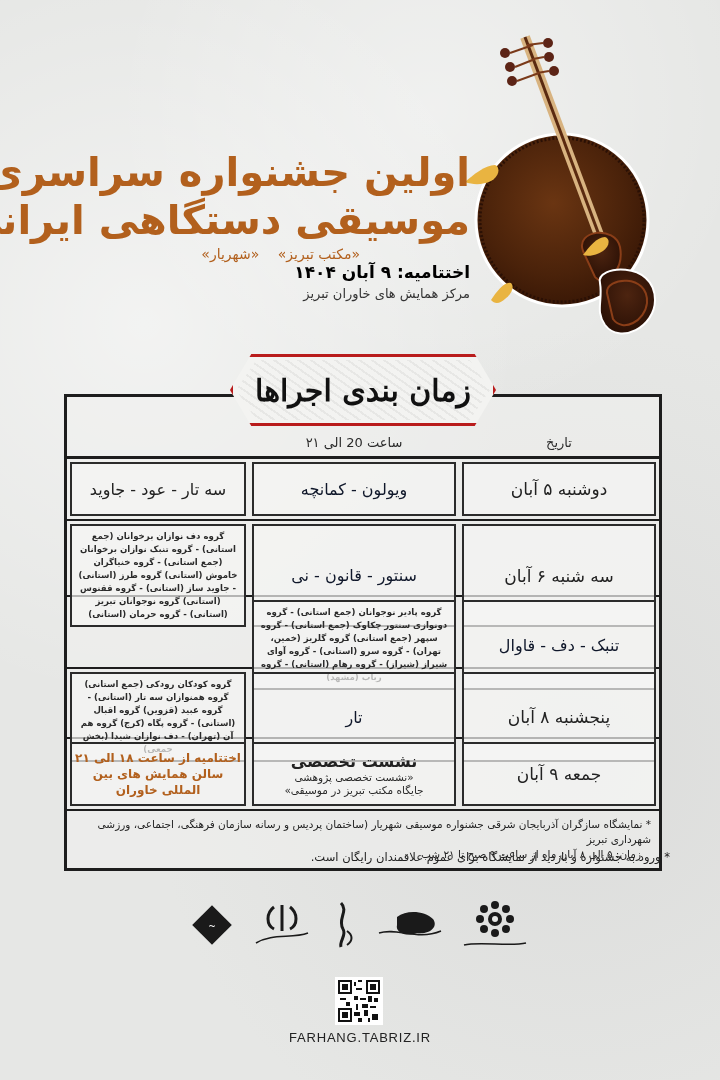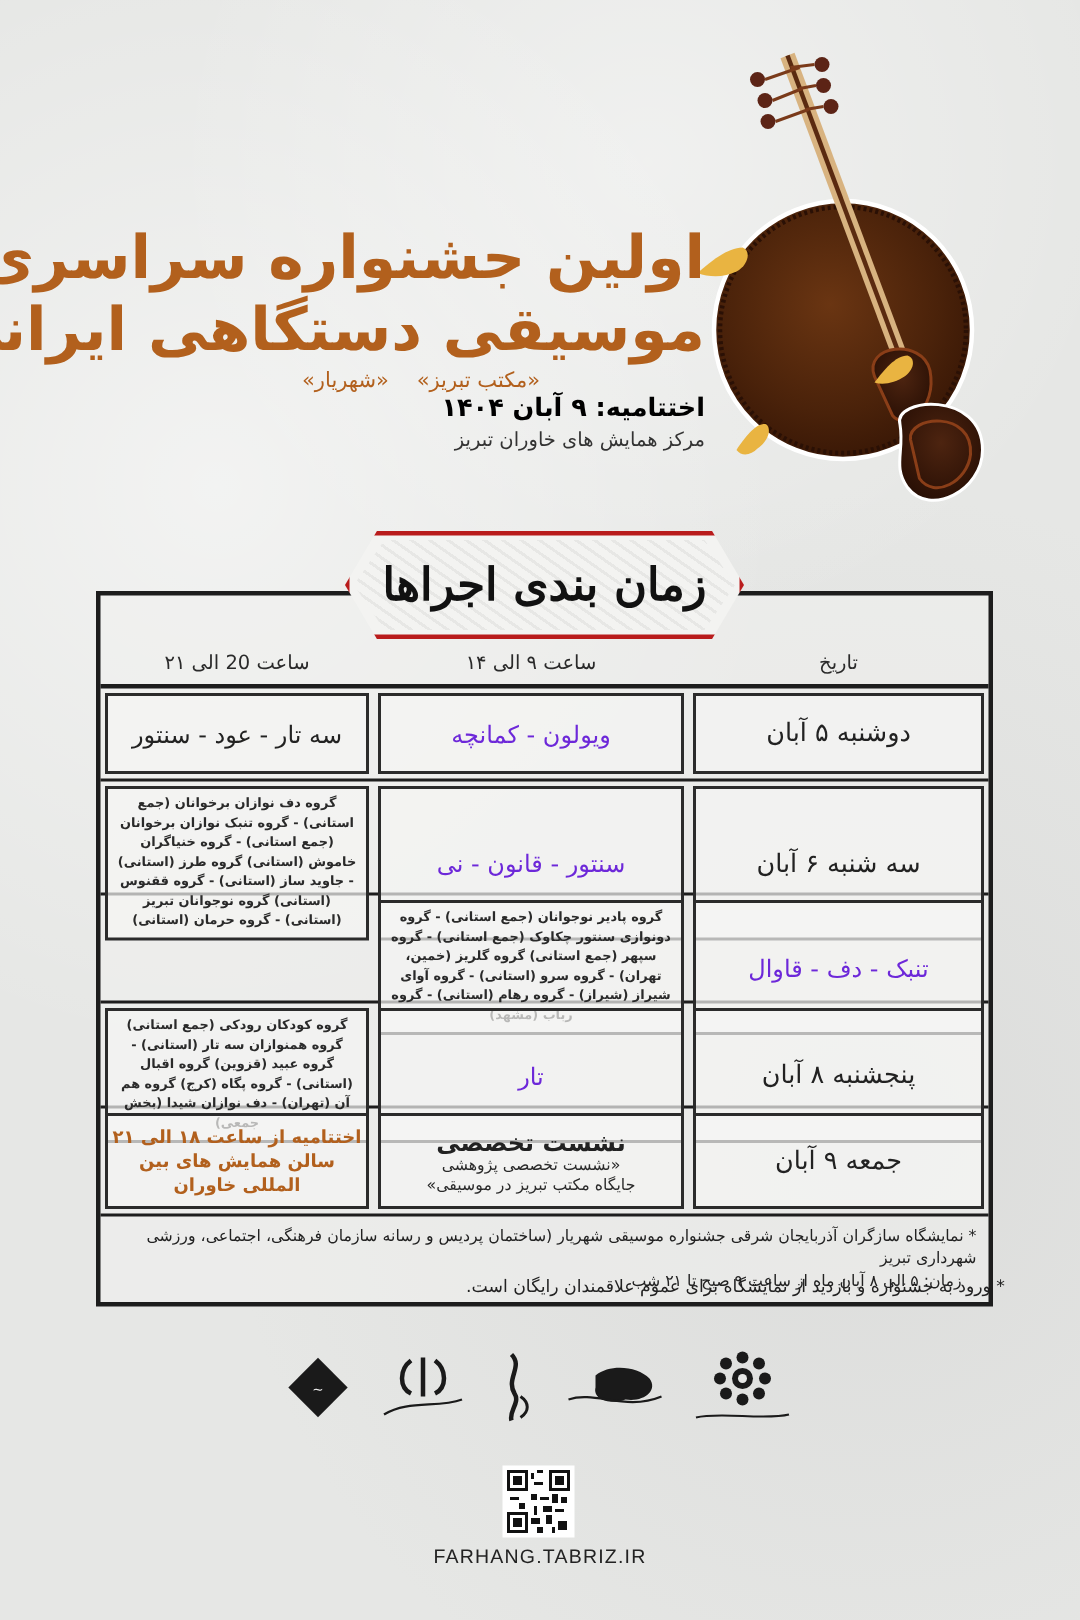--- a/index.html
+++ b/index.html
@@ -97,21 +97,21 @@
   }
   .sched-row:last-of-type { border-bottom: 3px solid #1d1d1d; }
   .cell {
     margin: 3px;
     border: 2px solid #2b2b2b;
     display: flex; align-items: center; justify-content: center;
     text-align: center;
     background: rgba(245,245,243,0.7);
   }
   .cell.day { font-size: 17px; color: #222; }
-  .cell.morning { font-size: 16px; color: #6d28d9; }
+  .cell.morning { font-size: 16px; color: #0f172a; }
   .cell.evening { font-size: 16px; color: #222; }
   .cell.groups { font-size: 8.6px; line-height: 13px; color: #2a2a2a; padding: 4px 6px; font-weight: bold; }
   .cell.closing { flex-direction: column; color: #b2601d; font-weight: bold; font-size: 12px; line-height: 16px; }
   .cell.seminar { flex-direction: column; }
   .seminar-title { font-size: 16px; font-weight: bold; color: #222; }
   .seminar-sub { font-size: 10.5px; line-height: 13px; color: #2a2a2a; }
   .r1 { height: 62px; }
   .r2 { height: 76px; }
   .r3 { height: 72px; }
   .r4 { height: 70px; }
@@ -209,28 +209,27 @@
   <div class="dates-row">
     <div class="date-col">
       <div class="date-main">اختتامیه: ۹ آبان ۱۴۰۴</div>
       <div class="date-sub">مرکز همایش های خاوران تبریز</div>
     </div>
   </div>
 
   <div class="sched">
     <div class="sched-head">
       <div>تاریخ</div>
-      <div>ساعت ۹ الی ۱۴</div>
       <div>ساعت 20 الی ۲۱</div>
     </div>
 
     <div class="sched-row r1">
       <div class="cell day">دوشنبه ۵ آبان</div>
       <div class="cell morning">ویولون - کمانچه</div>
-      <div class="cell evening">سه تار - عود - سنتور</div>
+      <div class="cell evening">سه تار - عود - جاوید</div>
     </div>
 
     <div class="sched-row r2">
       <div class="cell day">سه شنبه ۶ آبان</div>
       <div class="cell morning">سنتور - قانون - نی</div>
       <div class="cell groups">گروه دف نوازان برخوانان (جمع استانی) - گروه تنبک نوازان برخوانان (جمع استانی) - گروه خنیاگران خاموش (استانی) گروه طرز (استانی) - جاوید ساز (استانی) - گروه ققنوس (استانی) گروه نوجوانان تبریز (استانی) - گروه حرمان (استانی)</div>
     </div>
 
     <div class="sched-row r3">
       <div class="cell morning">تنبک - دف - قاوال</div>

